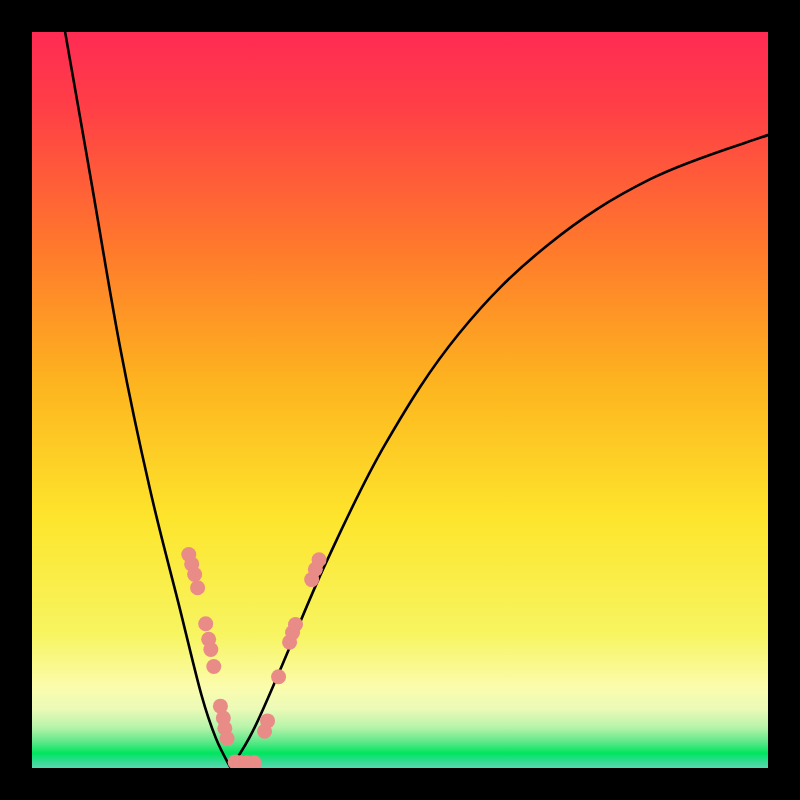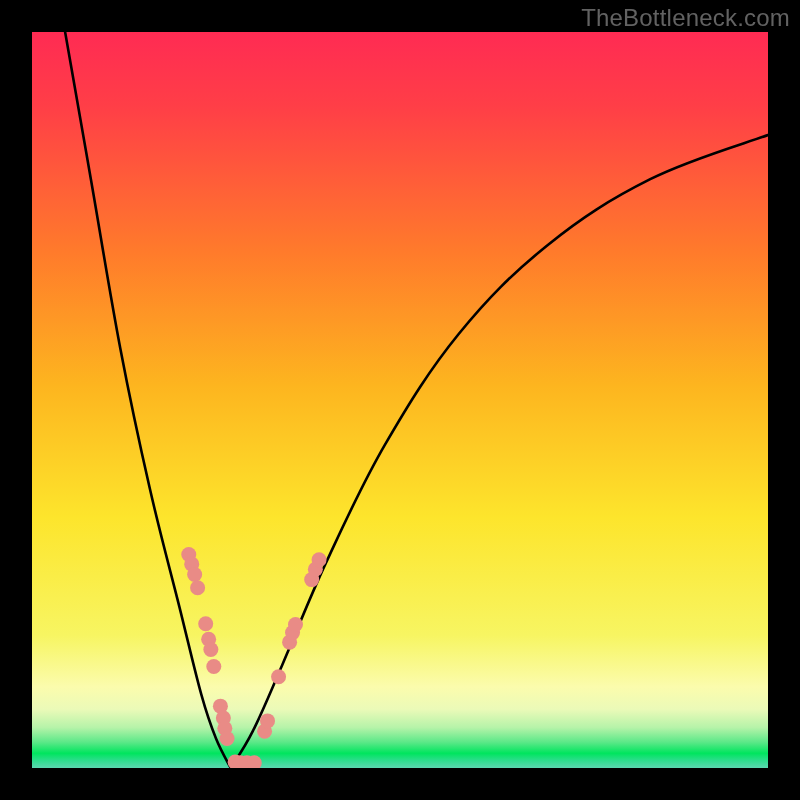--- a/index.html
+++ b/index.html
@@ -87,14 +87,13 @@
           <circle cx="289.59999999999997" cy="642.144" r="7.5" fill="#E98B86"></circle>
           <circle cx="292.544" cy="632.576" r="7.5" fill="#E98B86"></circle>
           <circle cx="295.488" cy="624.48" r="7.5" fill="#E98B86"></circle>
           <circle cx="311.68" cy="579.5840000000001" r="7.5" fill="#E98B86"></circle>
           <circle cx="315.36" cy="569.28" r="7.5" fill="#E98B86"></circle>
           <circle cx="319.04" cy="559.712" r="7.5" fill="#E98B86"></circle>
         </g>
     </g>
   </svg>
 
-  <div class="watermark">TheBottleneck.com</div>
 </div>
 
 </body></html>

